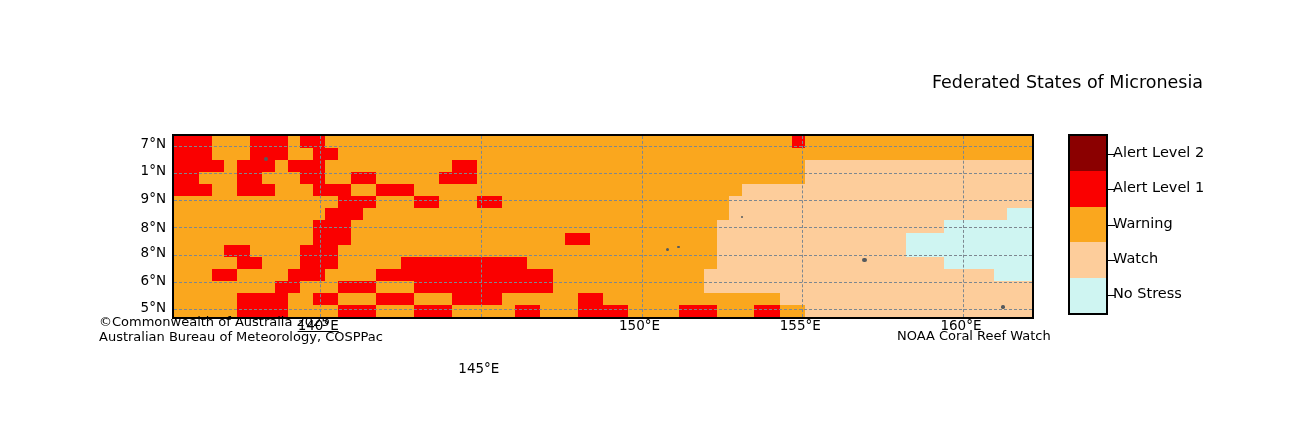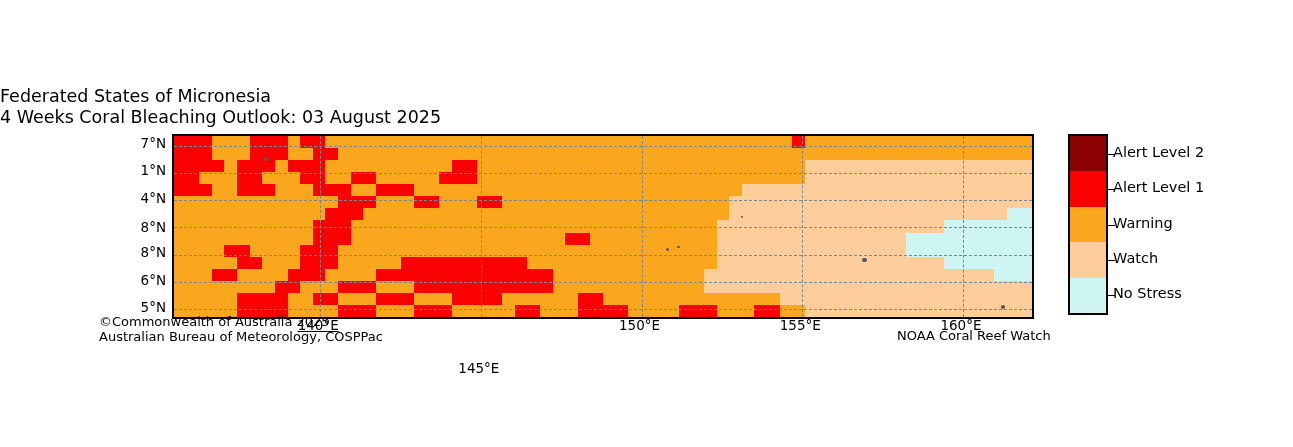--- a/index.html
+++ b/index.html
@@ -13,23 +13,23 @@
     position: relative;
     font-family: "DejaVu Sans", sans-serif;
     color: #000000;
     overflow: hidden;
   }
 
   
   #title-block {
     position: absolute;
     left: 0;
-    top: 86px;
+    top: 72px;
     width: 1203px;
-    text-align: left;
+    text-align: right;
     line-height: 21px;
   }
   #title-block .title-line {
     font-size: 17.5px;
     color: #000;
     white-space: nowrap;
   }
 
   
   #map-plot {
@@ -160,27 +160,26 @@
     line-height: 14.5px;
     color: #000;
     white-space: nowrap;
   }
 </style>
 </head>
 <body>
 
 <div id="title-block">
   <div class="title-line">Federated States of Micronesia</div>
-  <div class="title-line">4 Weeks Coral Bleaching Outlook: 03 August 2025</div>
 </div>
 
 <div id="ytick-holder">
     <div class="ytick" style="top: 3.05505px;">7°N</div>
     <div class="ytick" style="top: 30.3552px;">1°N</div>
-    <div class="ytick" style="top: 57.6554px;">4°N</div>
+    <div class="ytick" style="top: 57.6554px;">9°N</div>
     <div class="ytick" style="top: 87px;">8°N</div>
     <div class="ytick" style="top: 112.256px;">8°N</div>
     <div class="ytick" style="top: 139.556px;">6°N</div>
     <div class="ytick" style="top: 166.856px;">5°N</div>
   </div>
 
 <div id="map-plot">
   <div id="raster-layer">
       <div class="cell-run" style="left: 0px; top: 0px; width: 38.4529px; height: 12.6667px; background: rgb(250, 0, 0);"></div>
       <div class="cell-run" style="left: 37.8529px; top: 0px; width: 38.4529px; height: 12.6667px; background: rgb(250, 167, 30);"></div>

